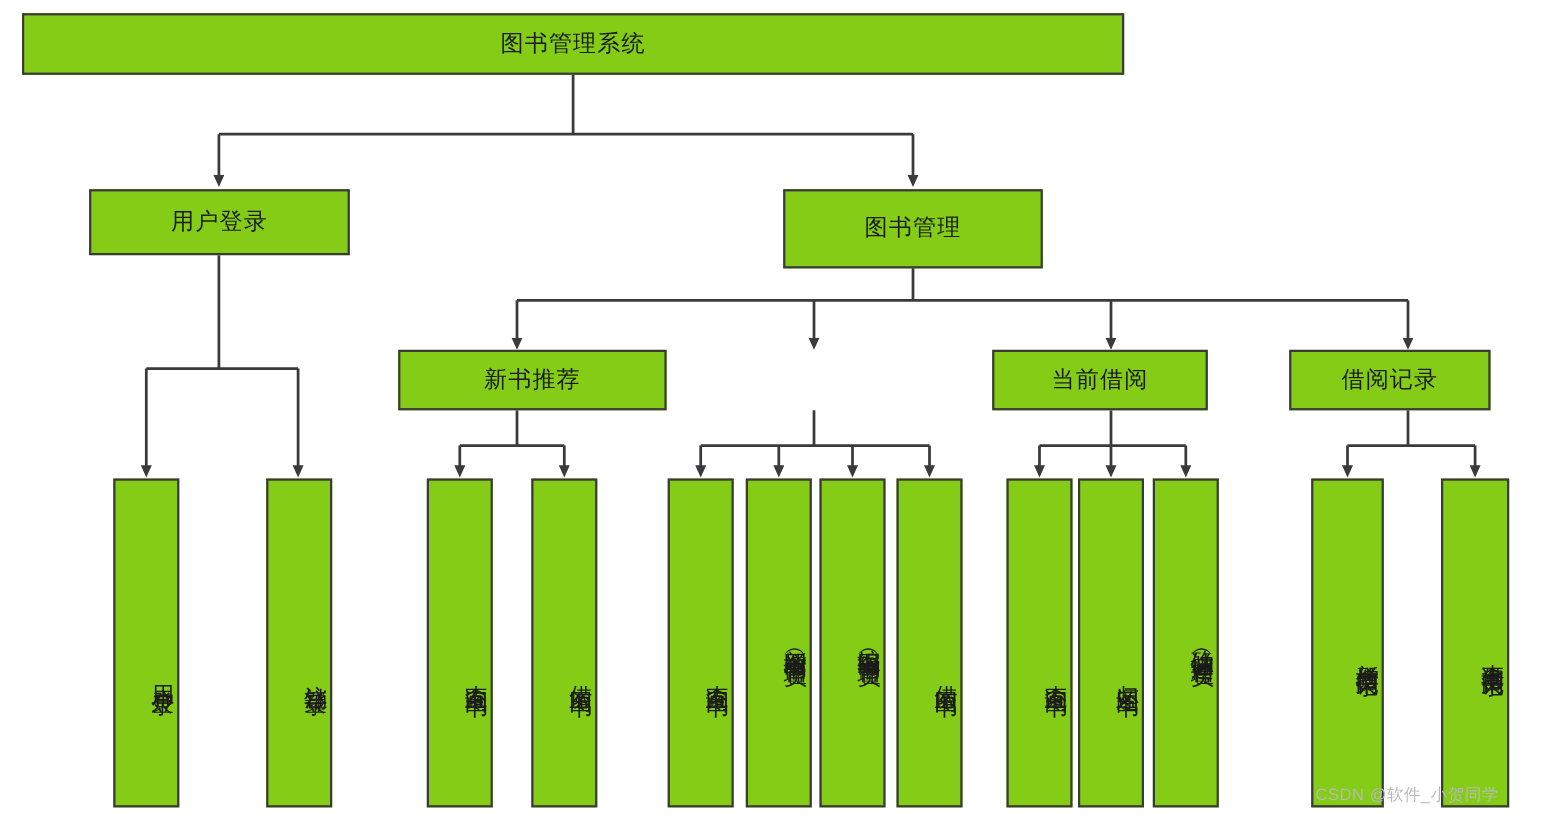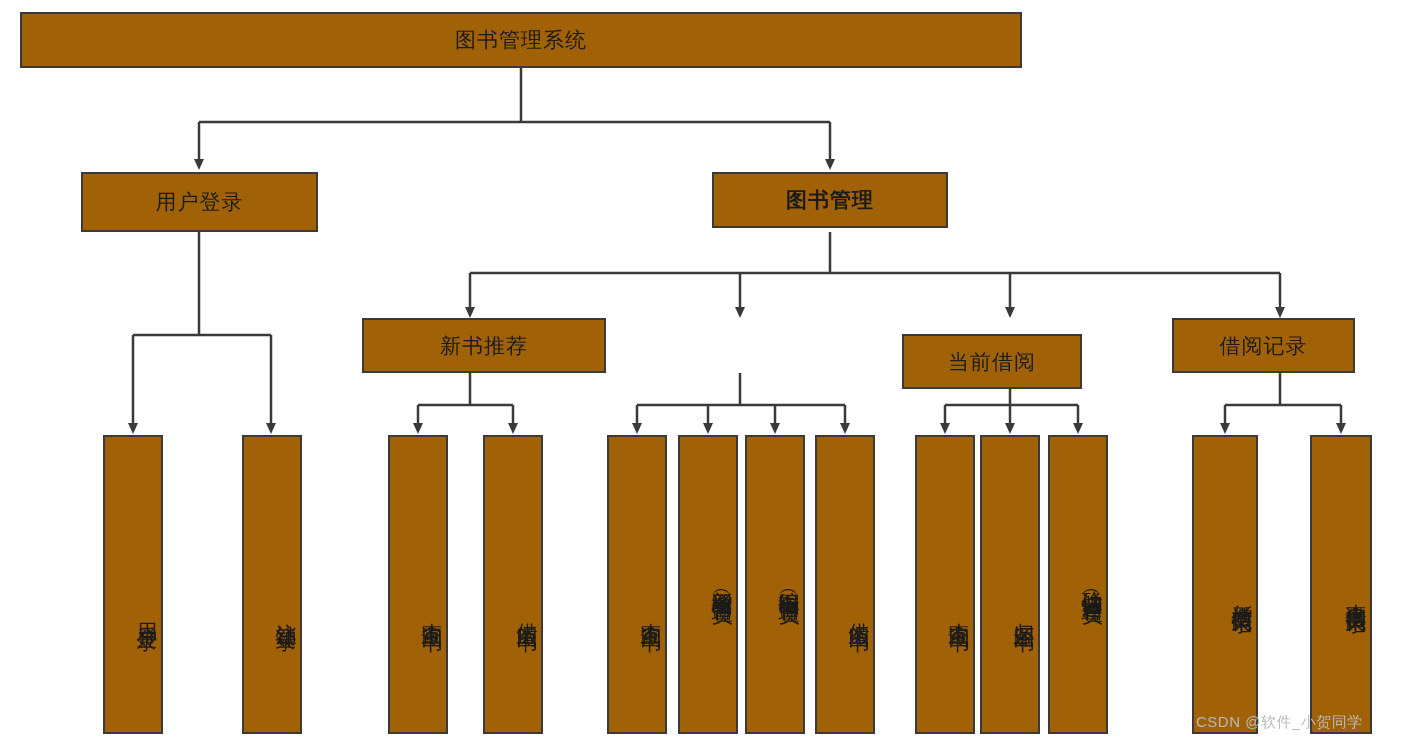--- a/index.html
+++ b/index.html
@@ -21,21 +21,21 @@
     position: absolute;
     left: 0;
     top: 0;
     width: 1405px;
     height: 747px;
     pointer-events: none;
   }
   .node {
     position: absolute;
     box-sizing: border-box;
-    background: #a16207;
+    background: #84cc16;
     border: 2px solid #3a3a3a;
     display: flex;
     align-items: center;
     justify-content: center;
     color: #1b1b1b;
     z-index: 2;
   }
   .node.horizontal {
     font-size: 21px;
     letter-spacing: 1px;
@@ -127,28 +127,28 @@
     </g>
   </svg>
 
   <div class="node horizontal" style="left:20px; top:12px; width:1002px; height:56px;">
     <span class="node-label">图书管理系统</span>
   </div>
 
   <div class="node horizontal" style="left:81px; top:172px; width:237px; height:60px;">
     <span class="node-label">用户登录</span>
   </div>
-  <div class="node horizontal" style="left:712px; top:172px; width:236px; height:56px;font-weight:bold;">
+  <div class="node horizontal" style="left:712px; top:172px; width:236px; height:72px;">
     <span class="node-label">图书管理</span>
   </div>
 
   <div class="node horizontal" style="left:362px; top:318px; width:244px; height:55px;">
     <span class="node-label">新书推荐</span>
   </div>
-  <div class="node horizontal" style="left:902px; top:334px; width:180px; height:55px;">
+  <div class="node horizontal" style="left:902px; top:318px; width:196px; height:55px;">
     <span class="node-label">当前借阅</span>
   </div>
   <div class="node horizontal" style="left:1172px; top:318px; width:183px; height:55px;">
     <span class="node-label">借阅记录</span>
   </div>
 
   <div class="node vertical" style="left:103px; top:435px; width:60px; height:299px; padding-top:60px;">
     <span class="node-label">用户登录</span>
   </div>
   <div class="node vertical" style="left:242px; top:435px; width:60px; height:299px; padding-top:60px;">

